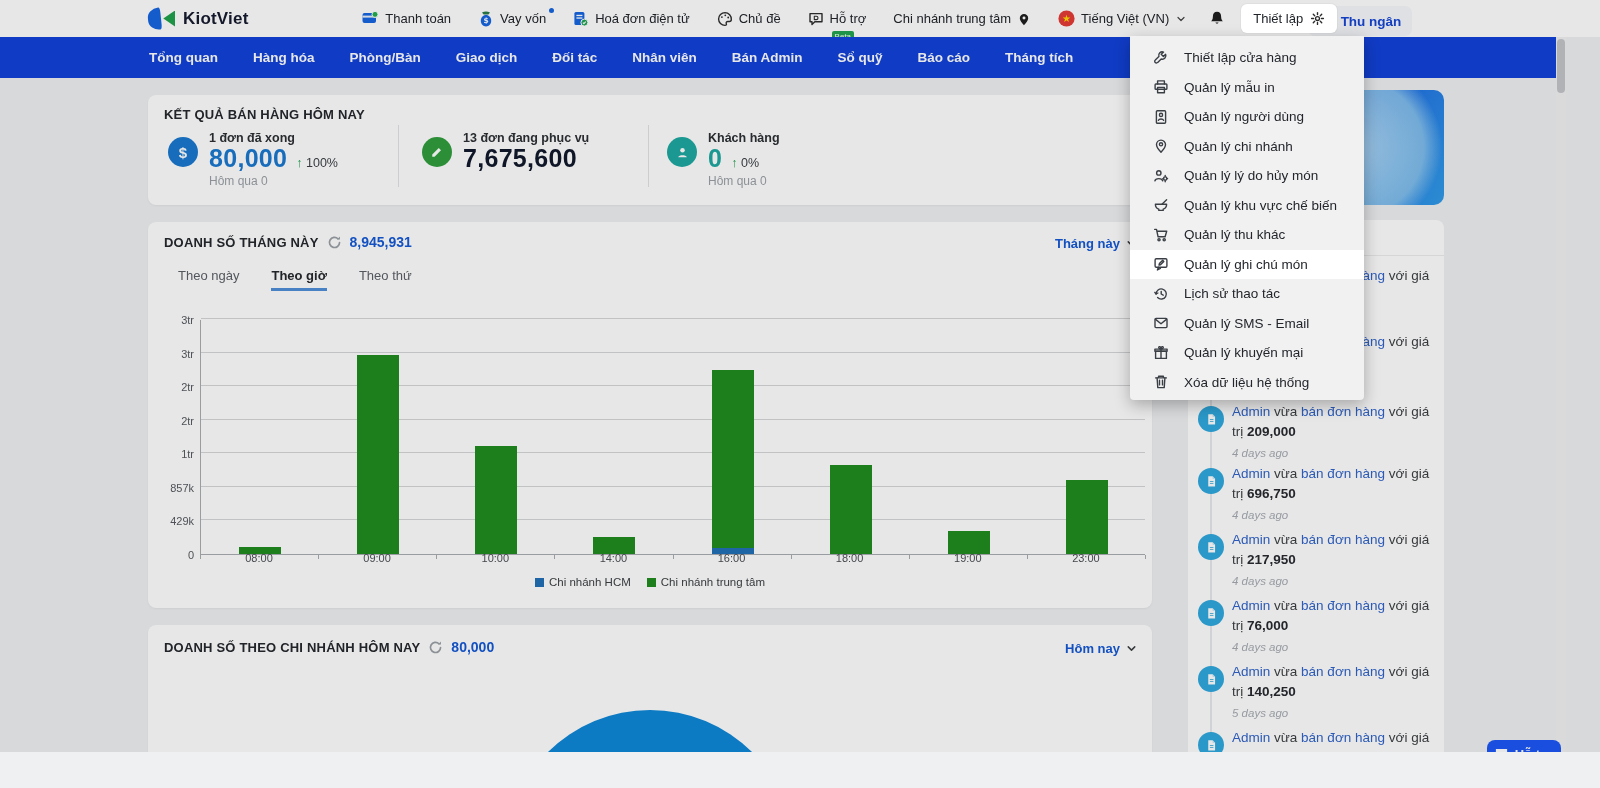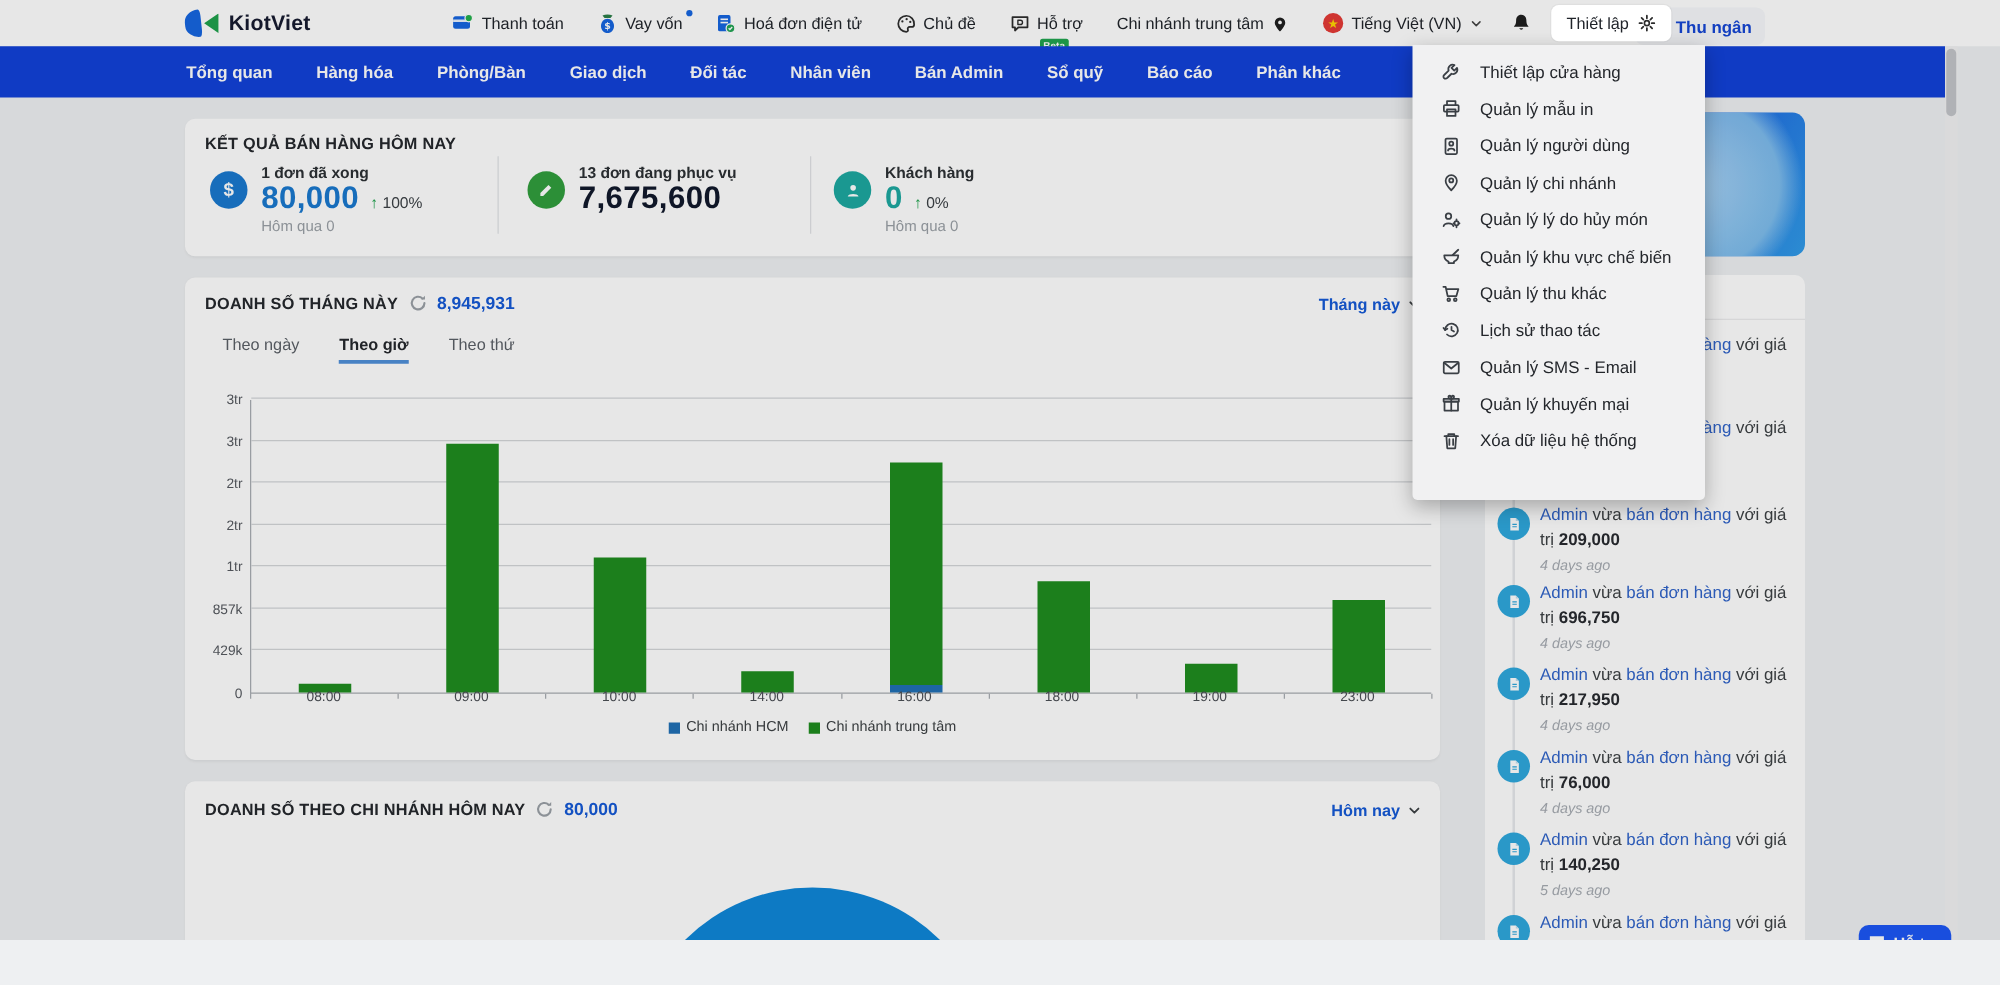--- a/index.html
+++ b/index.html
@@ -15,21 +15,21 @@
   .logo-blue { position:absolute; left:0; top:2px; width:13px; height:22px; background:#1565e0;
                border-radius:13px 2px 2px 13px / 11px 6px 6px 11px; transform:rotate(-6deg); }
   .logo-green { position:absolute; right:0; top:5px; width:13px; height:16px; background:#1ea14b;
                 clip-path:polygon(100% 0,100% 100%,10% 50%); }
   .logo-text { font-size:17px; font-weight:700; color:#15192e; letter-spacing:.2px; }
   .topbar-menu { margin-left:auto; display:flex; align-items:center; }
   .tb-item { position:relative; display:flex; align-items:center; gap:6px; margin-left:27px;
              font-size:13px; color:#20242a; cursor:pointer; white-space:nowrap; }
   .tb-dot { position:absolute; right:-8px; top:-3px; width:5px; height:5px; border-radius:50%; background:#1565e0; }
   .tb-beta { position:absolute; left:24px; top:20px; background:#1fa34d; color:#fff; font-size:8px;
-             line-height:11px; padding:0 3px; border-radius:2px; font-weight:700; }
+             line-height:11px; padding:0 3px; border-radius:2px; font-weight:400; }
   .lang { display:flex; align-items:center; gap:6px; margin-left:27px; font-size:13px; color:#20242a; cursor:pointer; }
   .bell { margin-left:22px; cursor:pointer; display:flex; }
   .settings-btn { position:relative; z-index:60; margin-left:16px; background:#fff; border:none;
                   border-radius:6px; padding:7px 12px; display:flex; align-items:center; gap:7px;
                   font-size:13px; color:#20242a; cursor:pointer; box-shadow:0 0 0 1px rgba(0,0,0,.03); }
   .admin { display:flex; align-items:center; gap:7px; margin-left:14px; font-size:13px; color:#20242a; cursor:pointer; }
 
   
   .navbar { position:absolute; top:37px; left:0; width:1556px; height:41px; background:#1040d8;
             display:flex; align-items:center; padding-left:149px; }
@@ -257,21 +257,21 @@
     <div id="nav-items" style="display:flex">
         <div class="nav-item">Tổng quan</div>
         <div class="nav-item">Hàng hóa</div>
         <div class="nav-item">Phòng/Bàn</div>
         <div class="nav-item">Giao dịch</div>
         <div class="nav-item">Đối tác</div>
         <div class="nav-item">Nhân viên</div>
         <div class="nav-item">Bán Admin</div>
         <div class="nav-item">Sổ quỹ</div>
         <div class="nav-item">Báo cáo</div>
-        <div class="nav-item">Phân khác</div>
+        <div class="nav-item">Tháng tích</div>
       </div>
   </nav>
   <button class="cashier-btn">
     <span style="display: inline-flex; align-items: center;">
         <svg width="15" height="15" viewBox="0 0 16 16" fill="none" stroke="#3a3f45" stroke-width="1.4" stroke-linecap="round" stroke-linejoin="round">
           <rect x="1.6" y="2" width="12.8" height="8.8" rx="1" stroke="#1344d4"></rect>
           <path d="M5.5 13.6h5M8 10.8v2.8" stroke="#1344d4"></path>
         </svg>
       </span>
     <span>Thu ngân</span>
@@ -656,20 +656,30 @@
       <div class="menu-item ">
        <span class="menu-icon">
           <svg width="16" height="16" viewBox="0 0 16 16" fill="none" stroke="#3a3f45" stroke-width="1.4" stroke-linecap="round" stroke-linejoin="round">
             <path d="M1.7 2.4h1.8l1.6 7.4h7l1.6-5.6H4.1"></path>
             <circle cx="6" cy="12.8" r="1.1"></circle>
             <circle cx="11.2" cy="12.8" r="1.1"></circle>
           </svg>
         </span>
        <span>Quản lý thu khác</span>
      </div>
+      <div class="menu-item highlighted">
+       <span class="menu-icon">
+          <svg width="16" height="16" viewBox="0 0 16 16" fill="none" stroke="#3a3f45" stroke-width="1.4" stroke-linecap="round" stroke-linejoin="round">
+            <rect x="2.1" y="2.8" width="11.8" height="8.4" rx="1.2"></rect>
+            <path d="M5.4 11.2l-1 2.8 3-1.6"></path>
+            <path d="M6.4 7.6l3.3-3.3 1.1 1.1-3.3 3.3-1.5.4z"></path>
+          </svg>
+        </span>
+       <span>Quản lý ghi chú món</span>
+     </div>
       <div class="menu-item ">
        <span class="menu-icon">
           <svg width="16" height="16" viewBox="0 0 16 16" fill="none" stroke="#3a3f45" stroke-width="1.4" stroke-linecap="round" stroke-linejoin="round">
             <path d="M3.1 8a5.1 5.1 0 1 1 1.5 3.6"></path>
             <path d="M3.1 8L1.8 6.4M3.1 8l1.8-1"></path>
             <path d="M8.2 5.4V8l2 1.2"></path>
           </svg>
         </span>
        <span>Lịch sử thao tác</span>
      </div>

